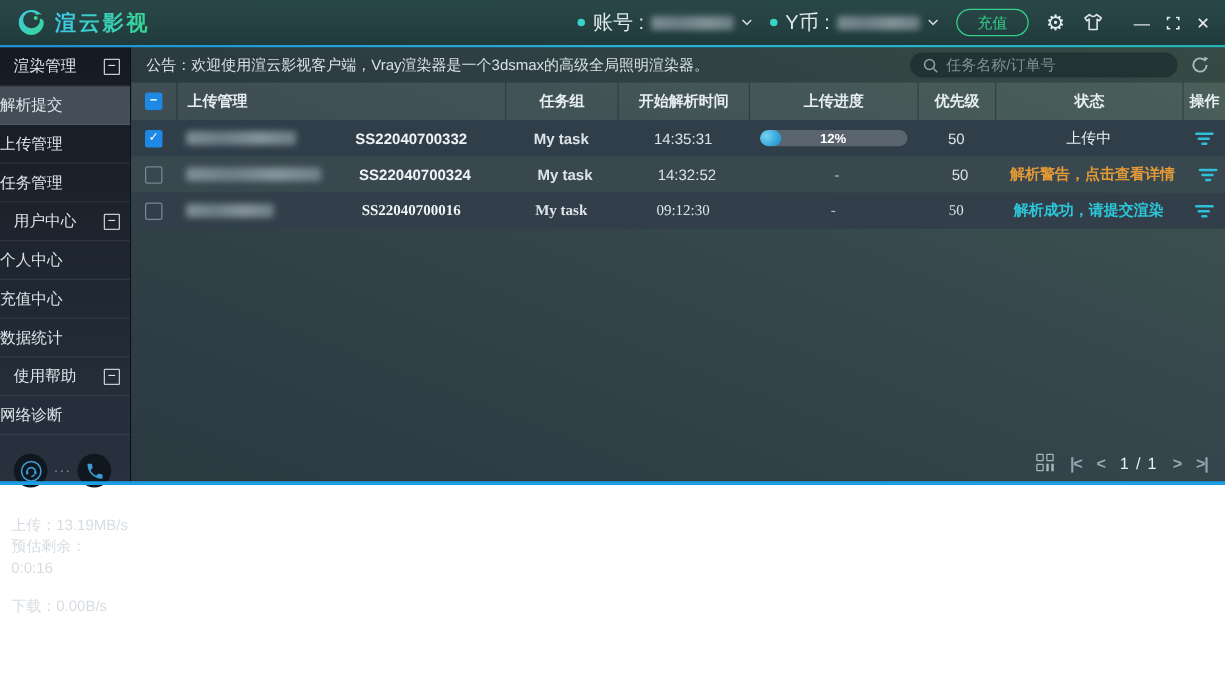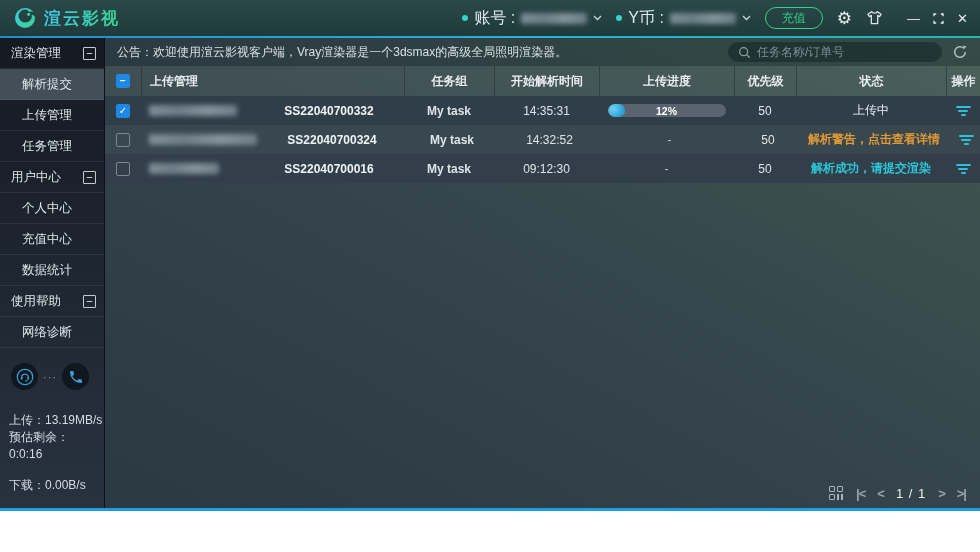--- a/index.html
+++ b/index.html
@@ -1,18 +1,18 @@
 <!DOCTYPE html>
 <html><head>
 <meta charset="utf-8">
 <style>
   * { margin:0; padding:0; box-sizing:border-box; }
   html,body { width:980px; height:552px; overflow:hidden;
     font-family:"Liberation Sans","DejaVu Sans",sans-serif; }
-  .window { width:980px; height:511px; display:flex; flex-direction:column; background:#2b3941; }
+  .window { width:980px; height:388px; display:flex; flex-direction:column; background:#2b3941; }
 
   
   .titlebar { height:36px; flex:0 0 36px; background:linear-gradient(180deg,#2b4849,#1f3a3b);
     display:flex; align-items:center; justify-content:space-between; padding:0 12px 0 14px; }
   .tb-left { display:flex; align-items:center; gap:8px; }
   .app-title { font-size:17px; font-weight:bold; letter-spacing:2px;
     background:linear-gradient(90deg,#3ec9ea,#37d590);
     -webkit-background-clip:text; background-clip:text; color:transparent; }
   .tb-right { display:flex; align-items:center; gap:14px; }
   .tb-field { display:flex; align-items:center; gap:6px; font-size:16px; color:#dfe8ea; cursor:pointer; }
@@ -31,21 +31,21 @@
 
   
   .body-row { flex:1 1 auto; display:flex; min-height:0; }
 
   
   .sidebar { width:105px; flex:0 0 105px; background:linear-gradient(180deg,#151a22,#28323f);
     border-right:1px solid #0c1117; display:flex; flex-direction:column; color:#dde5ea; }
   .side-row { height:31px; flex:0 0 31px; display:flex; align-items:center;
     border-bottom:1px solid rgba(255,255,255,.07); font-size:12.5px; cursor:pointer; }
   .side-section { padding:0 8px 0 11px; justify-content:space-between; }
-  .side-item { padding-left:22px; }
+  .side-item { }
   .side-item.active { background:#434e58; }
   .collapse-box { width:13px; height:13px; border:1px solid #c3cbd1; border-radius:1px;
     display:flex; align-items:center; justify-content:center; font-size:11px; color:#eef3f5; line-height:1; }
   .contact-row { display:flex; align-items:center; gap:5px; padding:13px 0 0 11px; flex:0 0 44px; }
   .icon-circle { width:27px; height:27px; border-radius:50%; background:#10171f;
     display:flex; align-items:center; justify-content:center; cursor:pointer; }
   .more-dots { color:#8b97a0; font-size:11px; letter-spacing:1px; cursor:pointer; }
   .stats { margin-top:20px; padding-left:9px; font-size:12px; line-height:17px; color:#d6dde2; }
   .stats .grp { margin-bottom:14px; }
 
@@ -65,21 +65,21 @@
 
   
   .thead { height:30px; flex:0 0 30px; display:flex; align-items:stretch;
     background:rgba(255,255,255,.055); font-size:12px; font-weight:bold; color:#e7edf0; }
   .thead .col { display:flex; align-items:center; justify-content:center; height:100%;
     border-left:1px solid rgba(10,20,25,.32); }
   .thead .col:first-child { border-left:none; }
   .trow { height:29px; flex:0 0 29px; display:flex; align-items:center; font-size:12px; color:#dde4e9; }
   .r-dark  { background:#303e49; }
   .r-light { background:#39474f; }
-  .r-dark2 { background:#323f4a; }
+  .r-dark2 { background:#323f4a;font-family:Liberation Serif, serif; }
 
   .col-check { width:36px; flex:0 0 36px; display:flex; justify-content:center; }
   .col-name { flex:1 1 auto; display:flex; align-items:center; padding-left:8px; justify-content:flex-start; }
   .thead .col-name { justify-content:flex-start; }
   .col-order { width:150px; flex:0 0 150px; text-align:center; justify-content:center;
     font-weight:bold; color:#eef3f5; }
   .col-group { width:90px; flex:0 0 90px; text-align:center; justify-content:center; font-weight:bold; }
   .col-start { width:105px; flex:0 0 105px; text-align:center; justify-content:center; }
   .col-progress { width:135px; flex:0 0 135px; display:flex; justify-content:center; }
   .col-priority { width:62px; flex:0 0 62px; text-align:center; justify-content:center; }

